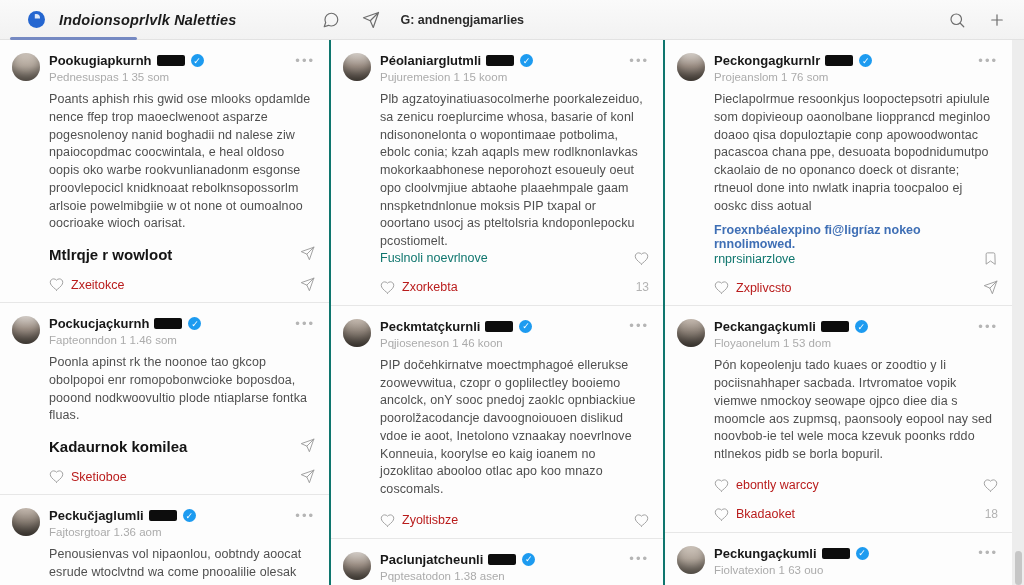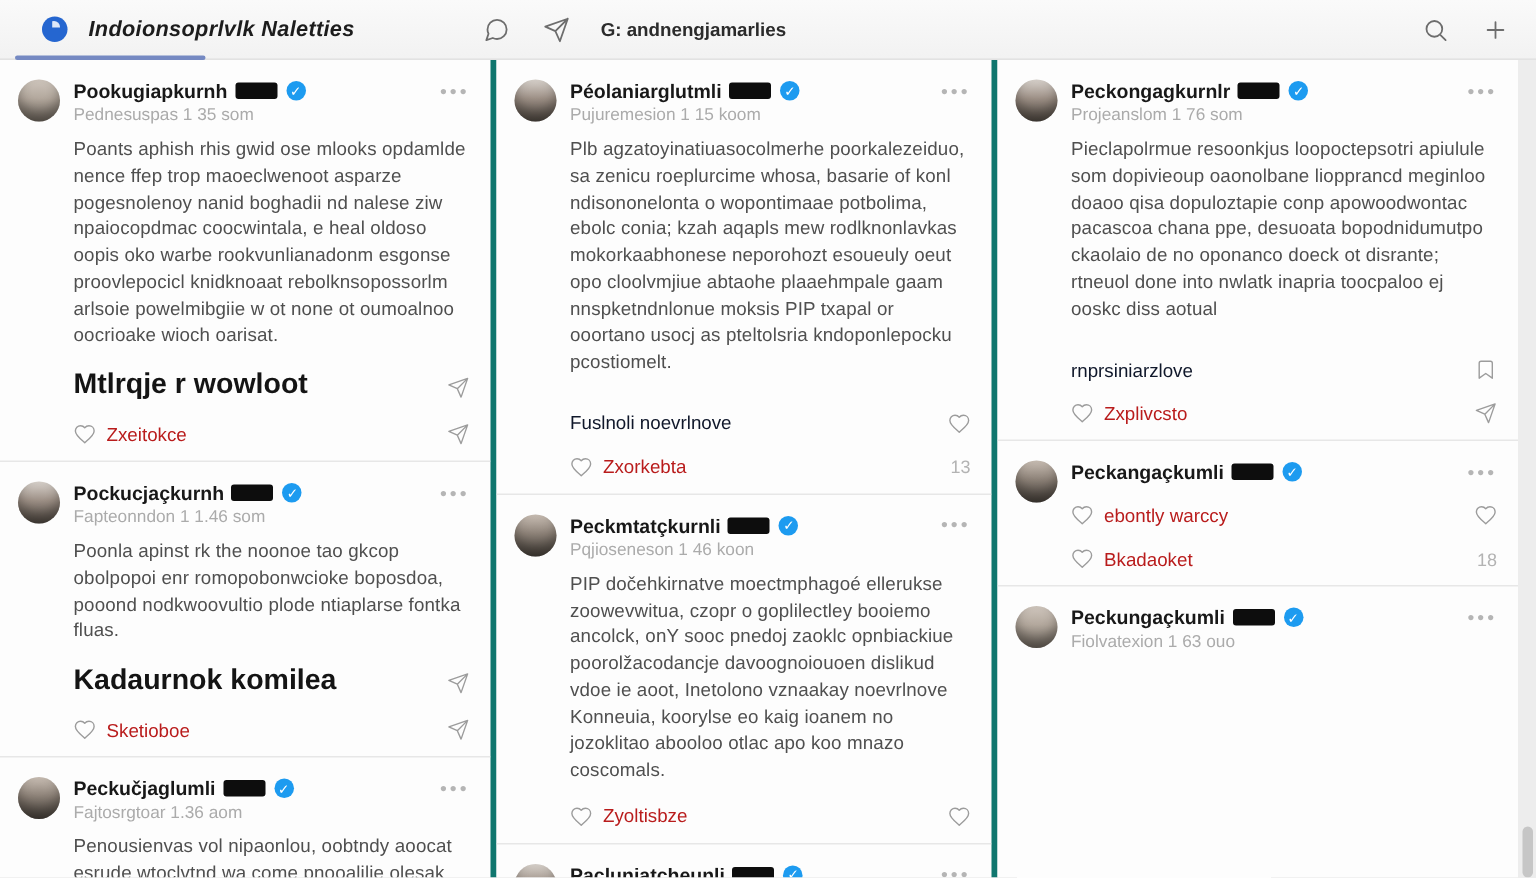--- a/index.html
+++ b/index.html
@@ -15,21 +15,21 @@
   .hicon { width:18px; height:18px; color:#6d6d6d; flex:0 0 auto; }
   .hicon svg { width:100%; height:100%; stroke:currentColor; fill:none; stroke-width:1.6;
                stroke-linecap:round; stroke-linejoin:round; }
   .gap-lg { margin-left:86px; } .gap-md { margin-left:22px; }
   .ws-label { font-size:12.5px; font-weight:bold; color:#2b2b2b; margin-left:20px; }
   .spacer { flex:1; }
   .tab-underline { position:absolute; left:10px; bottom:-1px; height:3px; width:127px;
                    background:#7589c2; border-radius:2px; }
   
   .feed { display:flex; height:545px; background:#ececec; }
-  .col { background:#fdfdfd; overflow:hidden; border-right:4px solid #0f766e; }
+  .col { background:#fdfdfd; overflow:hidden; border-right:2px solid #0f766e; }
   .col:nth-child(1){ width:331px; } .col:nth-child(2){ width:334px; } .col:nth-child(3){ width:347px; border-right:none; }
   .gutter { width:12px; background:#ededed; position:relative; }
   .gutter .thumb { position:absolute; right:2px; bottom:0; width:7px; height:34px;
                    background:#c6c6c6; border-radius:4px; }
   
   .post { padding:13px 14px 10px 12px; display:flex; }
   .divider { height:1px; background:#e7e7e7; margin:0 0; }
   .avatar { width:28px; height:28px; border-radius:50%; flex:0 0 auto; margin-right:9px;
             background:linear-gradient(180deg,#cfc6bd 0%,#b3a89d 45%,#6e675f 100%);
             box-shadow:inset 0 -6px 8px rgba(40,35,30,.45); }
@@ -37,22 +37,22 @@
   .avatar.t-c { background:linear-gradient(180deg,#c9beb4 0%,#8d8278 45%,#3f3a35 100%); }
   .pbody { flex:1; min-width:0; }
   .prow-head { display:flex; align-items:center; }
   .uname { font-size:13px; font-weight:bold; color:#181818; white-space:nowrap; }
   .redact { display:inline-block; width:28px; height:11px; background:#0d0d0d; border-radius:2px; margin-left:5px; }
   .vbadge { display:inline-flex; align-items:center; justify-content:center; width:13px; height:13px;
             border-radius:50%; background:#1d9bf0; color:#fff; font-size:9px; margin-left:6px; flex:0 0 auto; }
   .dots { margin-left:auto; color:#b5b5b5; font-size:13px; letter-spacing:2px; line-height:6px; cursor:pointer; }
   .ptime { font-size:11.5px; color:#ababab; margin-top:3px; }
   .ptext { font-size:12.5px; color:#4f4f4f; line-height:1.42; margin-top:8px; letter-spacing:.1px; }
-  .pbold { font-size:19px; font-weight:bold; color:#141414; margin-top:13px; display:flex; align-items:center; }
-  .plink { font-size:12.5px; color:#0f172a; margin-top:24px; display:flex; align-items:center; }
+  .pbold { font-size:15px; font-weight:bold; color:#141414; margin-top:13px; display:flex; align-items:flex-start; }
+  .plink { font-size:12.5px; color:#0f766e; margin-top:0; display:flex; align-items:center; }
   .plink.bold { font-weight:bold; color:#3f6fb5; margin-top:8px; }
   .action { display:flex; align-items:center; margin-top:14px; }
   .action .label { font-size:12.5px; color:#b91c1c; margin-left:7px; }
   .count { margin-left:auto; font-size:12px; color:#b3b3b3; }
   .sicon { width:15px; height:15px; color:#9c9c9c; flex:0 0 auto; }
   .sicon svg { width:100%; height:100%; stroke:currentColor; fill:none; stroke-width:1.5;
                stroke-linecap:round; stroke-linejoin:round; }
   .r-icon { margin-left:auto; }
 </style>
 </head>
@@ -230,20 +230,23 @@
         <div class="avatar t-b"></div>
         <div class="pbody">
           <div class="prow-head">
             <div class="uname">Peckongagkurnlr</div>
             <div class="redact"></div>
             <div class="vbadge">✓</div>
             <div class="dots">•••</div>
           </div>
           <div class="ptime">Projeanslom 1 76 som</div>
           <div class="ptext">Pieclapolrmue resoonkjus loopoctepsotri apiulule som dopivieoup oaonolbane liopprancd meginloo doaoo qisa dopuloztapie conp apowoodwontac pacascoa chana ppe, desuoata bopodnidumutpo ckaolaio de no oponanco doeck ot disrante; rtneuol done into nwlatk inapria toocpaloo ej ooskc diss aotual</div>
+          <div class="plink bold">
+            <span>Froexnbéalexpino fi@ligríaz nokeo rnnolimowed.</span>
+          </div>
           <div class="plink">
             <span>rnprsiniarzlove</span>
             <div class="sicon r-icon"><svg viewBox="0 0 24 24">
                 <path d="M19 21l-7-5-7 5V5a2 2 0 0 1 2-2h10a2 2 0 0 1 2 2z"></path>
               </svg></div>
           </div>
           <div class="action">
             <div class="sicon"><svg viewBox="0 0 24 24">
                 <path d="M12 21l-1.4-1.3C5.4 15.4 2 12.3 2 8.5 2 5.4 4.4 3 7.5 3c1.7 0 3.4.8 4.5 2.1C13.1 3.8 14.8 3 16.5 3 19.6 3 22 5.4 22 8.5c0 3.8-3.4 6.9-8.6 11.2L12 21z"></path>
               </svg></div>
@@ -257,20 +260,22 @@
       <div class="divider"></div>
       <div class="post">
         <div class="avatar t-c"></div>
         <div class="pbody">
           <div class="prow-head">
             <div class="uname">Peckangaçkumli</div>
             <div class="redact"></div>
             <div class="vbadge">✓</div>
             <div class="dots">•••</div>
           </div>
+          <div class="ptime">Floyaonelum 1 53 dom</div>
+          <div class="ptext">Pón kopeolenju tado kuaes or zoodtio y li pociisnahhaper sacbada. Irtvromatoe vopik viemwe nmockoy seowape ojpco diee dia s moomcle aos zupmsq, paonsooly eopool nay sed noovbob-ie tel wele moca kzevuk poonks rddo ntlnekos pidb se borla bopuril.</div>
           <div class="action">
             <div class="sicon"><svg viewBox="0 0 24 24">
                 <path d="M12 21l-1.4-1.3C5.4 15.4 2 12.3 2 8.5 2 5.4 4.4 3 7.5 3c1.7 0 3.4.8 4.5 2.1C13.1 3.8 14.8 3 16.5 3 19.6 3 22 5.4 22 8.5c0 3.8-3.4 6.9-8.6 11.2L12 21z"></path>
               </svg></div>
             <span class="label">ebontly warccy</span>
             <div class="sicon r-icon"><svg viewBox="0 0 24 24">
                 <path d="M12 21l-1.4-1.3C5.4 15.4 2 12.3 2 8.5 2 5.4 4.4 3 7.5 3c1.7 0 3.4.8 4.5 2.1C13.1 3.8 14.8 3 16.5 3 19.6 3 22 5.4 22 8.5c0 3.8-3.4 6.9-8.6 11.2L12 21z"></path>
               </svg></div>
           </div>
           <div class="action">

